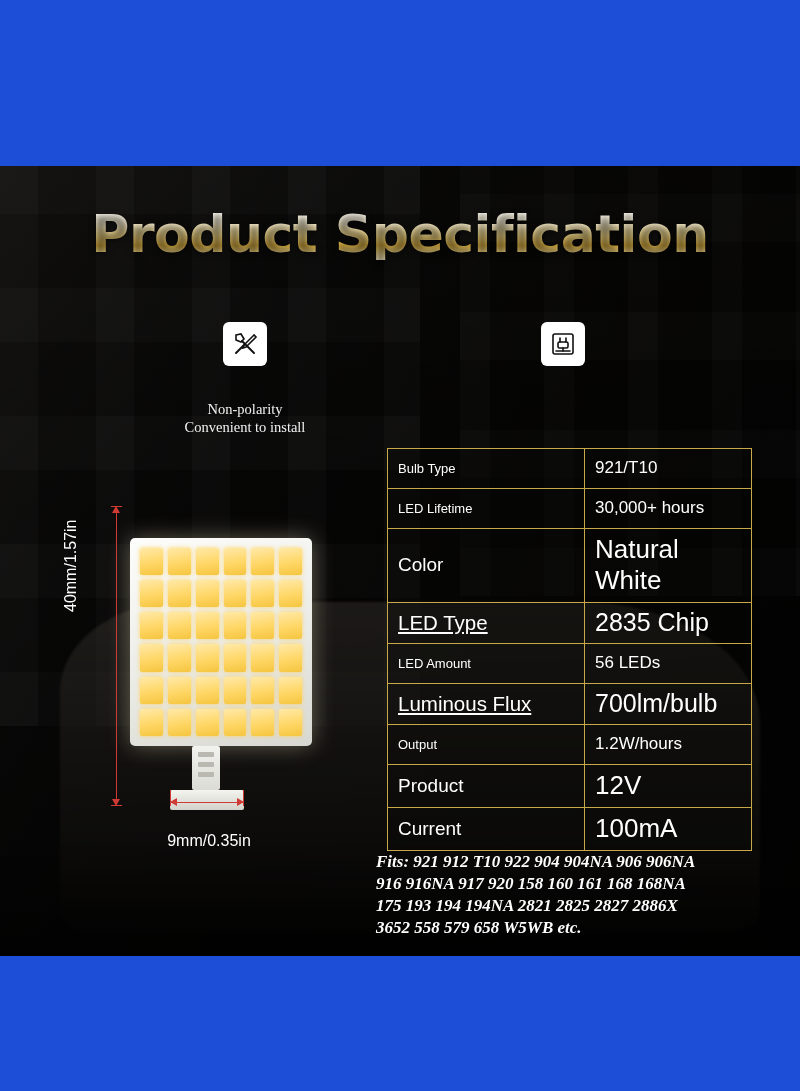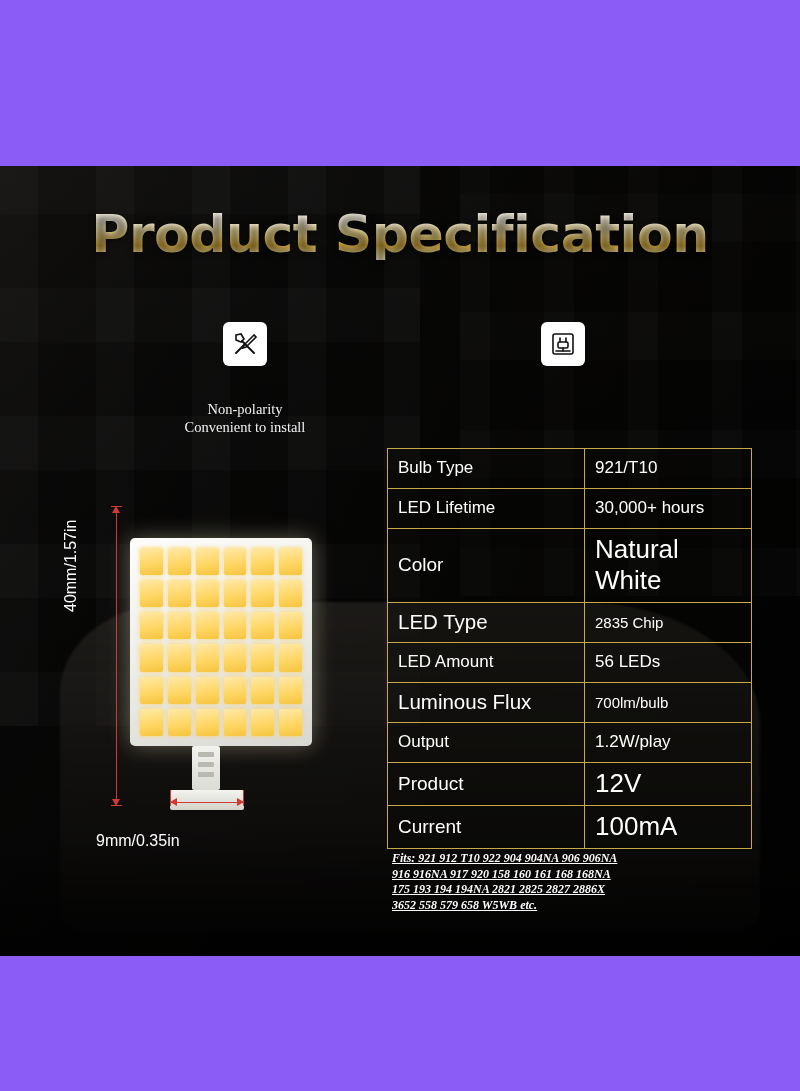--- a/index.html
+++ b/index.html
@@ -10,21 +10,21 @@
   body {
     width: 800px;
     height: 1091px;
     font-family: "Liberation Sans", sans-serif;
     overflow: hidden;
   }
   .page {
     position: relative;
     width: 800px;
     height: 1091px;
-    background: #8b5cf6;
+    background: #1d4ed8;
   }
   
   .banner {
     position: absolute;
     left: 0;
     top: 166px;
     width: 800px;
     height: 790px;
     background:
       linear-gradient(180deg, rgba(0,0,0,0.72) 0%, rgba(0,0,0,0.80) 40%, rgba(0,0,0,0.86) 100%),
@@ -134,44 +134,43 @@
   .spec-table td {
     border: 1px solid #c8a94a;
     color: #ffffff;
     font-family: "Liberation Sans", sans-serif;
     padding: 5px 10px 6px 10px;
     vertical-align: middle;
     height: 28px;
   }
   .spec-table td.k {
     width: 176px;
-    font-size: 17px;
+    font-size: 13px;
   }
   .spec-table td.v {
     font-size: 17px;
   }
   .spec-table tr.big td.k { font-size: 19px; margin-top: 10px; }
   .spec-table tr.big td.v { font-size: 26px; }
-  .spec-table tr.xbig td.k { font-size: 20.5px; }
-  .spec-table tr.xbig td.v { font-size: 15px; }
+  .spec-table tr.xbig td.k { font-size: 20.5px; text-decoration: underline; }
+  .spec-table tr.xbig td.v { font-size: 25px; }
 
   
   .fits {
     position: absolute;
-    left: 392px;
+    left: 376px;
     top: 851px;
     width: 390px;
     color: #ffffff;
     font-family: "Liberation Serif", serif;
     font-style: italic;
     font-weight: bold;
-    font-size: 12px;
+    font-size: 17px;
     line-height: 1.3;
     white-space: pre-line;
-    text-decoration: underline;
   }
 
   
   .bulb-wrap {
     position: absolute;
     left: 108px;
     top: 508px;
     width: 250px;
     height: 350px;
   }
@@ -283,24 +282,24 @@
     border-bottom: 4px solid transparent;
   }
   .dim-h .tick-l { left: 0; border-right: 7px solid #cf3a34; }
   .dim-h .tick-r { right: 0; border-left: 7px solid #cf3a34; }
   .guide {
     position: absolute;
     background: #cf3a34;
   }
   .dim-h-label {
     position: absolute;
-    left: 96px;
+    left: 114px;
     top: 832px;
     width: 190px;
-    text-align: left;
+    text-align: center;
     color: #ffffff;
     font-size: 16px;
   }
 </style>
 </head>
 <body>
 
 <div class="page">
 
   <div class="banner">
@@ -423,21 +422,21 @@
       <tr>
         <td class="k">LED Amount</td>
         <td class="v">56 LEDs</td>
       </tr>
       <tr class="xbig">
         <td class="k">Luminous Flux</td>
         <td class="v">700lm/bulb</td>
       </tr>
       <tr>
         <td class="k">Output</td>
-        <td class="v">1.2W/play</td>
+        <td class="v">1.2W/hours</td>
       </tr>
       <tr class="big">
         <td class="k">Product</td>
         <td class="v">12V</td>
       </tr>
       <tr class="big">
         <td class="k">Current</td>
         <td class="v">100mA</td>
       </tr>
     </tbody>

